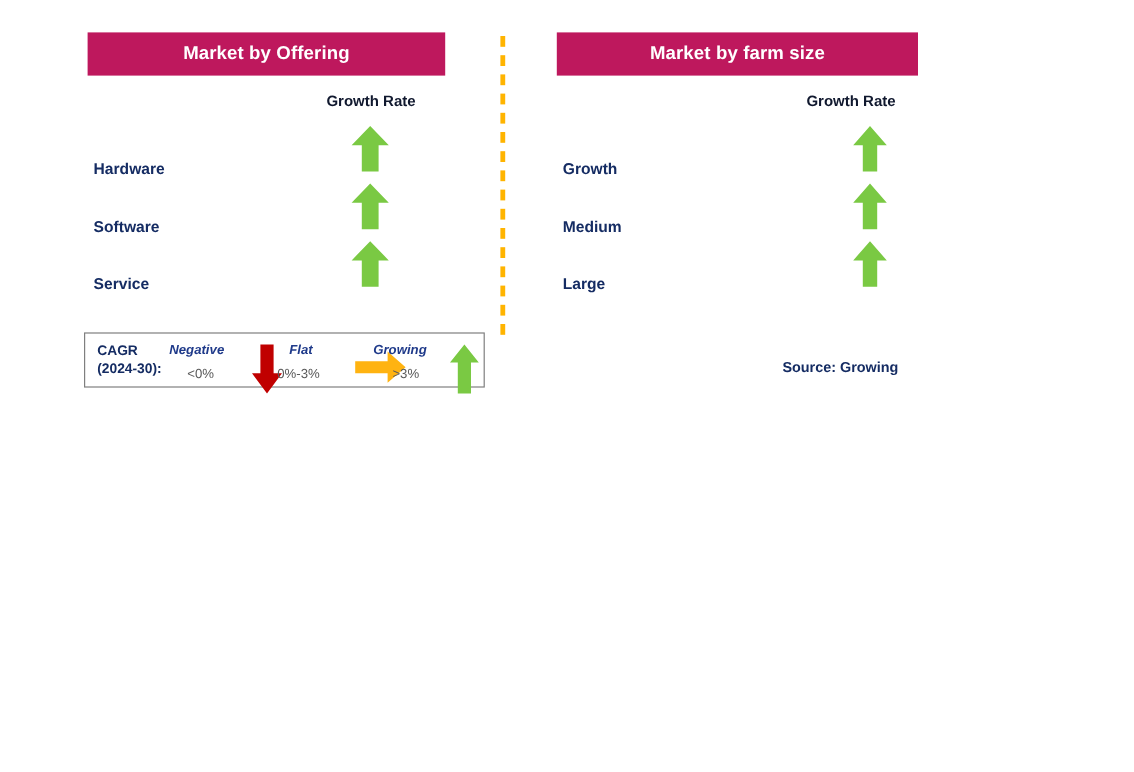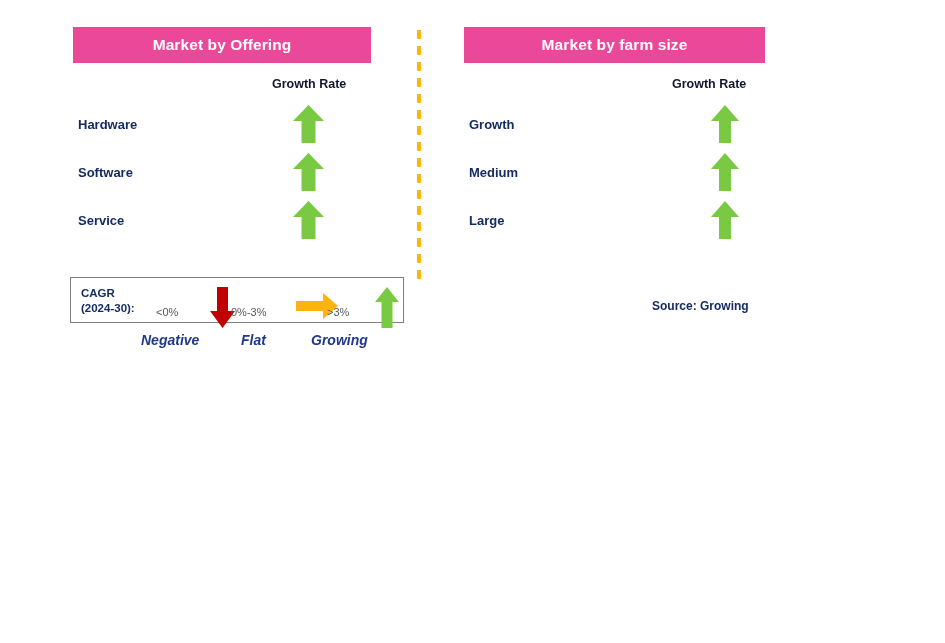--- a/index.html
+++ b/index.html
@@ -17,21 +17,21 @@
   .stage {
     position: absolute;
     left: 0; top: 0;
     width: 945px;
     height: 643px;
   }
 
   
   .panel-header {
     position: absolute;
-    background: #ec4899;
+    background: #be185d;
     color: #ffffff;
     font-weight: bold;
     font-size: 15.5px;
     letter-spacing: 0.1px;
     display: flex;
     align-items: center;
     justify-content: center;
     text-align: center;
   }
   #header-offering { left: 73px;  top: 27px; width: 298px; height: 36px; }
@@ -48,20 +48,21 @@
   #growth-left  { left: 272px; top: 77px; }
   #growth-right { left: 672px; top: 77px; }
 
   
   .row-label {
     position: absolute;
     font-size: 13px;
     font-weight: bold;
     color: #152C63;
     white-space: nowrap;
+    margin-top: 16px;
   }
 
   
   .arrow-cell {
     position: absolute;
   }
   .arrow-cell svg { display: block; }
 
   
   #divider {
@@ -95,26 +96,25 @@
     left: 10px;
     top: 8px;
     font-size: 11.5px;
     font-weight: bold;
     color: #152C63;
     line-height: 15px;
     white-space: nowrap;
   }
   .legend-term {
     position: absolute;
-    font-size: 14px;
+    font-size: 11px;
     font-weight: bold;
     font-style: italic;
     color: #1F3A8A;
     white-space: nowrap;
-    margin-top: 46px;
   }
   .legend-range {
     position: absolute;
     font-size: 11px;
     color: #595959;
     white-space: nowrap;
   }
   .legend-icon {
     position: absolute;
   }

